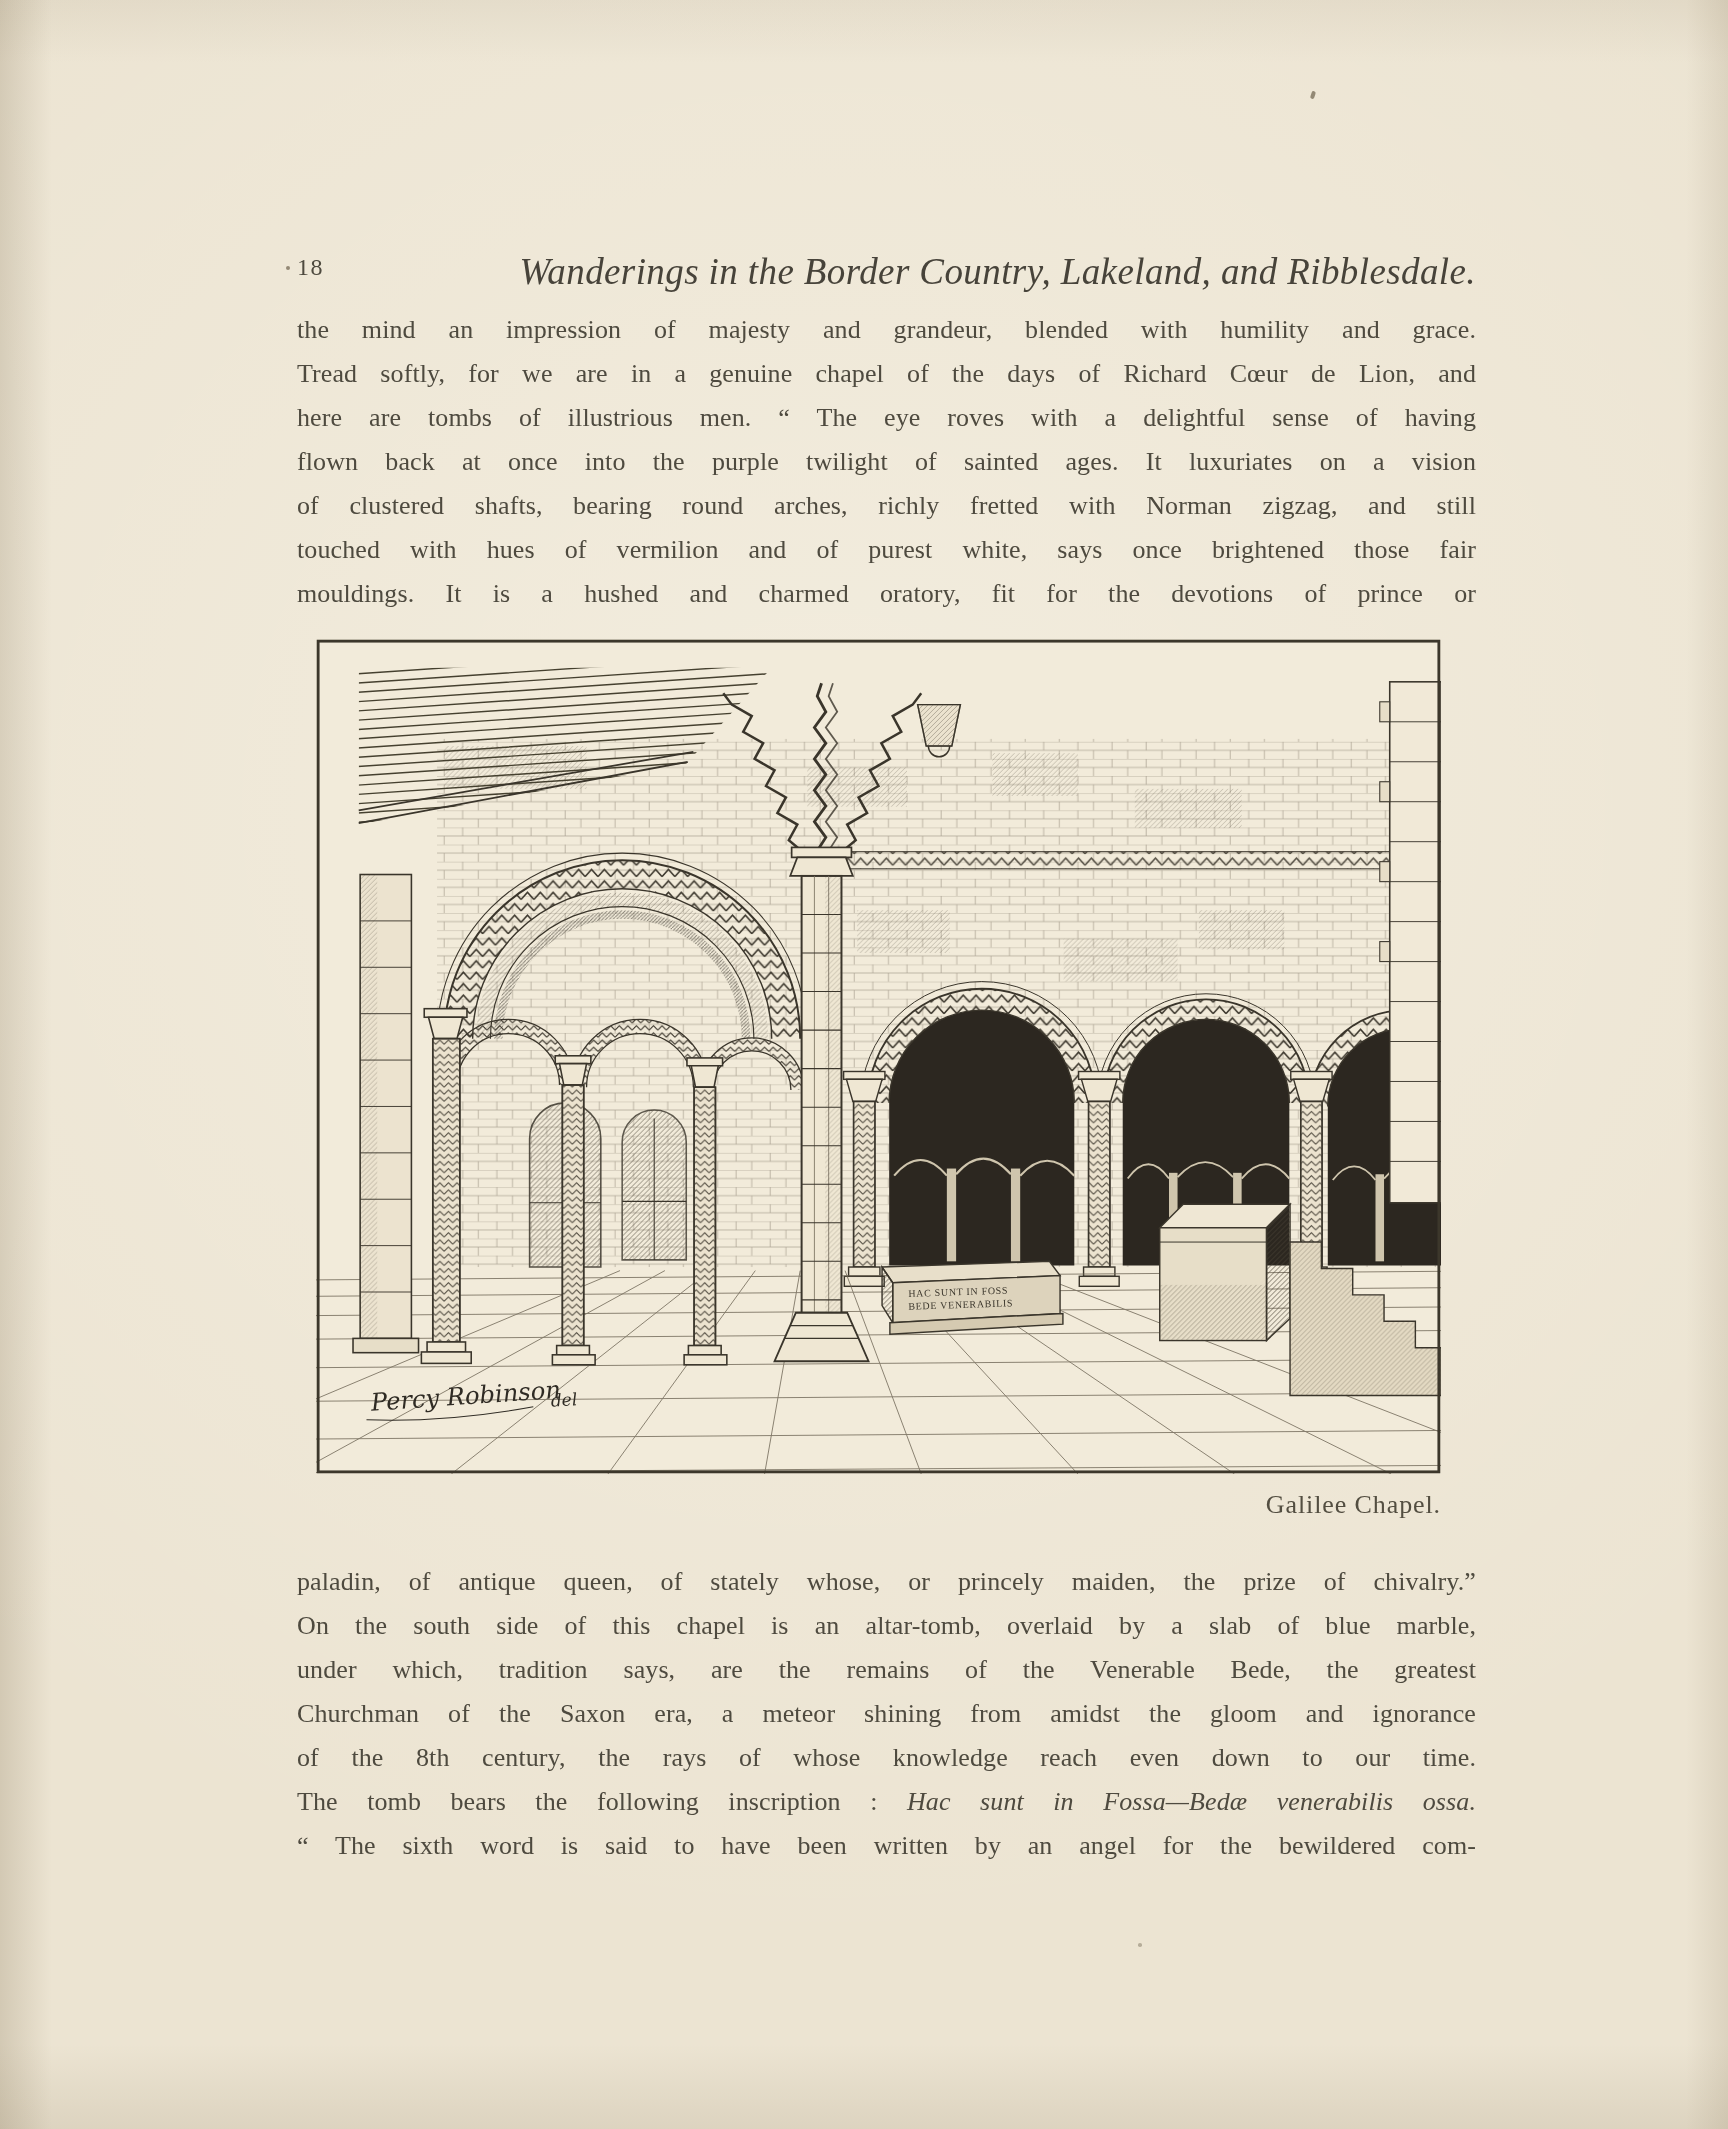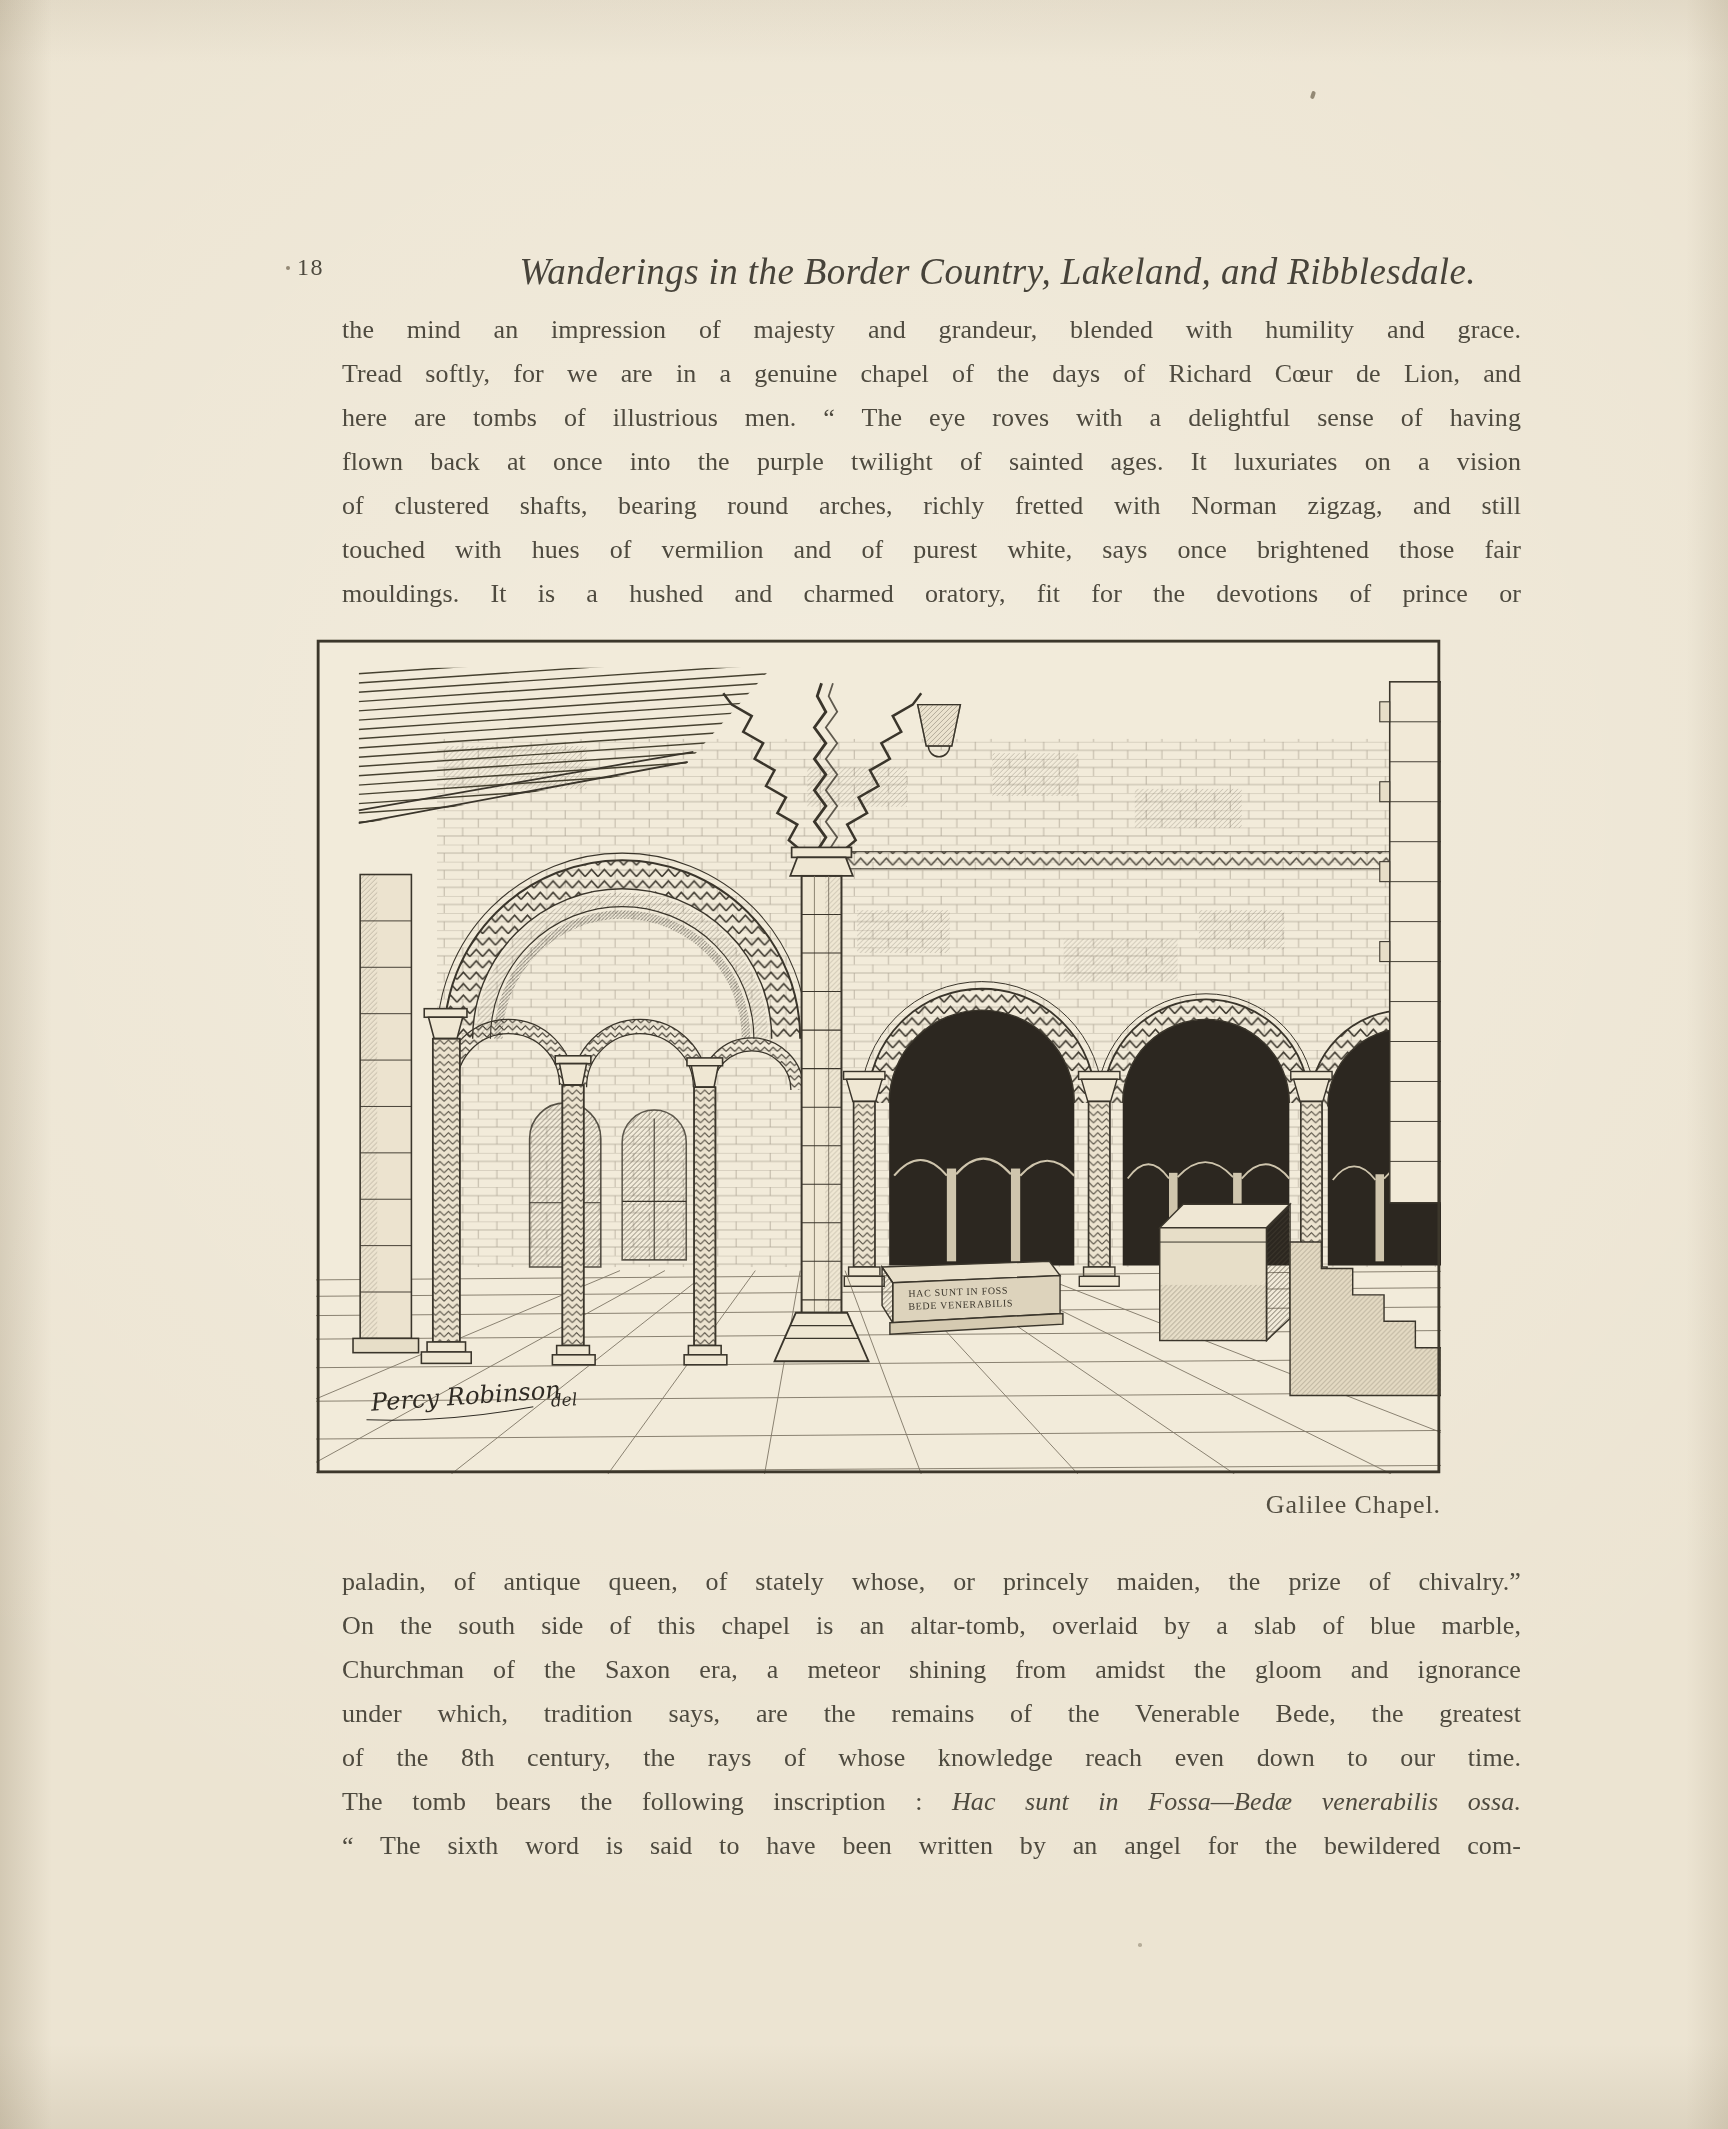--- a/index.html
+++ b/index.html
@@ -11,21 +11,21 @@
       linear-gradient(270deg, rgba(110,92,60,0.13) 0%, rgba(0,0,0,0) 2.5%),
       linear-gradient(0deg, rgba(110,92,60,0.12) 0%, rgba(0,0,0,0) 4%),
       linear-gradient(180deg, rgba(110,92,60,0.08) 0%, rgba(0,0,0,0) 3%),
       #ece4d2;
     font-family:"Liberation Serif", serif;
     color:#4e4a3f;
   }
   .running-head{position:absolute;top:250px;left:297px;width:1179px;height:43px;}
   .pageno{position:absolute;left:0;top:4.3px;font-size:24px;letter-spacing:1.4px;}
   .head-title{display:block;text-align:right;font-style:italic;font-size:37px;color:#47433a;letter-spacing:0.4px;}
-  .para{position:absolute;left:297px;width:1179px;margin-left:45px;}
+  .para{position:absolute;left:297px;width:1179px;}
   .p1{top:308px;}
   .p2{top:1560px;}
   .tl{
     text-align:justify;text-align-last:justify;
     height:44px;line-height:44px;font-size:26px;letter-spacing:0.1px;word-spacing:1.8px;
     white-space:nowrap;overflow:visible;
   }
   .it{font-style:italic;}
   .plate{position:absolute;top:639px;left:316px;width:1125px;height:835px;margin:0;padding:0;}
   .plate svg{display:block;width:100%;height:100%;}
@@ -291,22 +291,22 @@
 
       <rect x="3" y="3" width="1574" height="1164" fill="none" stroke="#3c372b" stroke-width="4"></rect>
     </svg>
   </figure>
 
   <div class="caption">Galilee Chapel.</div>
 
   <div class="para p2">
     <div class="tl">paladin, of antique queen, of stately whose, or princely maiden, the  prize of chivalry.”</div>
     <div class="tl">On the south side of this chapel is an altar-tomb, overlaid by a slab of blue marble,</div>
+    <div class="tl">under which, tradition says, are the remains of the Venerable Bede, the greatest</div>
     <div class="tl">Churchman of the Saxon era, a meteor shining from amidst the gloom and ignorance</div>
-    <div class="tl">under which, tradition says, are the remains of the Venerable Bede, the greatest</div>
     <div class="tl">of the 8th century, the rays of whose knowledge  reach  even  down  to  our  time.</div>
     <div class="tl">
       <span>The tomb bears the following inscription : </span><span class="it">Hac sunt in Fossa—Bedæ venerabilis ossa.</span>
     </div>
     <div class="tl">“ The sixth word is said to have been written by an angel for the bewildered com-</div>
   </div>
 
 </div>
 
 

